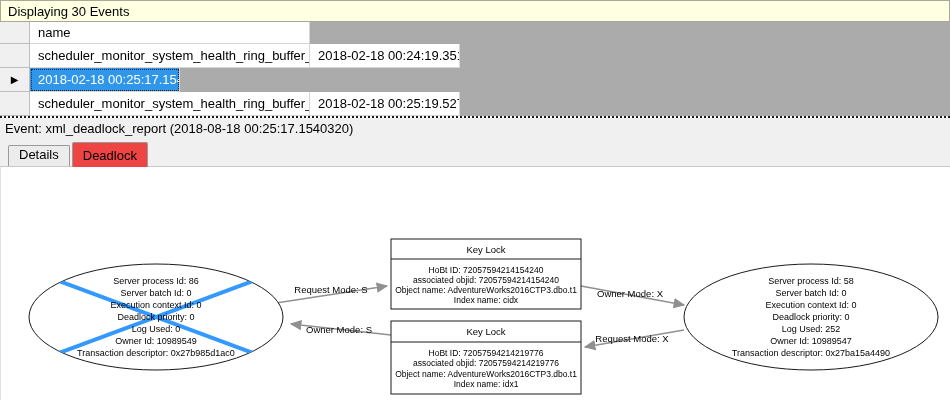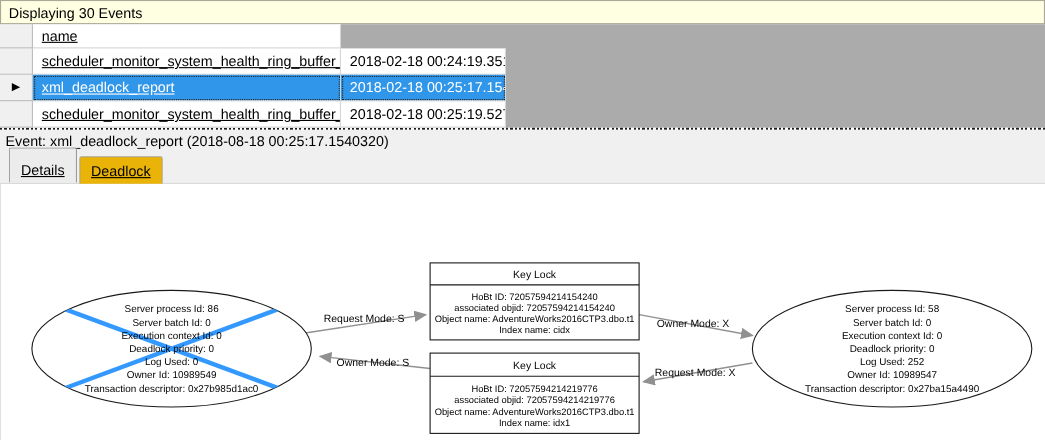--- a/index.html
+++ b/index.html
@@ -22,44 +22,44 @@
   .g-header { height: 22px; }
   .g-corner, .g-rowhdr {
     flex: 0 0 30px; width: 30px; background: #f0f0f0;
     border-right: 1px solid #bdbdbd; border-bottom: 1px solid #bdbdbd;
     display: flex; align-items: center; justify-content: center;
   }
   .g-col, .g-cell {
     background: #fff; border-right: 1px solid #d6d6d6; border-bottom: 1px solid #d6d6d6;
     display: flex; align-items: center; padding-left: 8px; white-space: nowrap; overflow: hidden;
   }
-  .g-name { flex: 0 0 280px; width: 280px; text-decoration: underline; }
+  .g-name { flex: 0 0 280px; width: 280px; }
   .g-ts { flex: 0 0 150px; width: 150px; }
   .g-col { font-size: 13px; color: #000; }
   .g-row.selected .g-cell { background: #3096ea; color: #fff; outline: 1px dotted #222; outline-offset: -2px; }
   .arrow-glyph { font-size: 10px; color: #000; line-height: 1; }
 
   
   .ants { flex: 0 0 2px; height: 2px; background: repeating-linear-gradient(90deg, #1a1a1a 0 2px, #fff 2px 4px); }
 
   
   .event-bar {
     flex: 0 0 22px; height: 22px; background: #f0f0f0;
     font-size: 13px; color: #000; display: flex; align-items: center; padding-left: 5px;
     border-bottom: 1px solid #f0f0f0;
   }
 
   
   .tabstrip { flex: 0 0 26px; height: 26px; background: #f0f0f0; display: flex; align-items: flex-end; padding-left: 8px; position: relative; z-index: 2; }
   .tab {
-    font-size: 13px; color: #000; padding: 12px 10px 4px 10px; margin-right: 2px;
+    font-size: 13px; color: #000; padding: 1px 10px 4px 10px; margin-right: 2px;
     background: #ececec; border: 1px solid #9a9a9a; border-bottom: none;
-    border-radius: 2px 2px 0 0; position: relative; top: 0; text-decoration: underline;
+    border-radius: 2px 2px 0 0; position: relative; top: 0;
   }
-  .tab.active { background: #eab308; padding-top: 5px; margin-bottom: -1px; z-index: 3; }
+  .tab.active { background: #ef4444; padding-top: 5px; margin-bottom: -1px; z-index: 3; }
 
   
   .tab-page { flex: 1 1 auto; background: #fff; border-top: 1px solid #c9c9c9; border-left: 1px solid #e2e2e2; position: relative; z-index: 1; }
   svg text { font-family: "Liberation Sans", "DejaVu Sans", sans-serif; fill: #000; }
   .node-text { font-size: 9px; }
   .box-text { font-size: 8.5px; }
   .box-title { font-size: 9.5px; }
   .edge-label { font-size: 9.5px; }
 </style>
 </head>
@@ -78,21 +78,20 @@
     <div class="g-row">
       <div class="g-rowhdr"></div>
       <div class="g-cell g-name">scheduler_monitor_system_health_ring_buffer_recorded</div>
       <div class="g-cell g-ts">2018-02-18 00:24:19.3516078</div>
     </div>
 
     <div class="g-row selected">
       <div class="g-rowhdr">
         <span class="arrow-glyph">▶</span>
       </div>
-      <div class="g-cell g-name">xml_deadlock_report</div>
       <div class="g-cell g-ts">2018-02-18 00:25:17.1540320</div>
     </div>
 
     <div class="g-row">
       <div class="g-rowhdr"></div>
       <div class="g-cell g-name">scheduler_monitor_system_health_ring_buffer_recorded</div>
       <div class="g-cell g-ts">2018-02-18 00:25:19.5276859</div>
     </div>
   </div>
 

